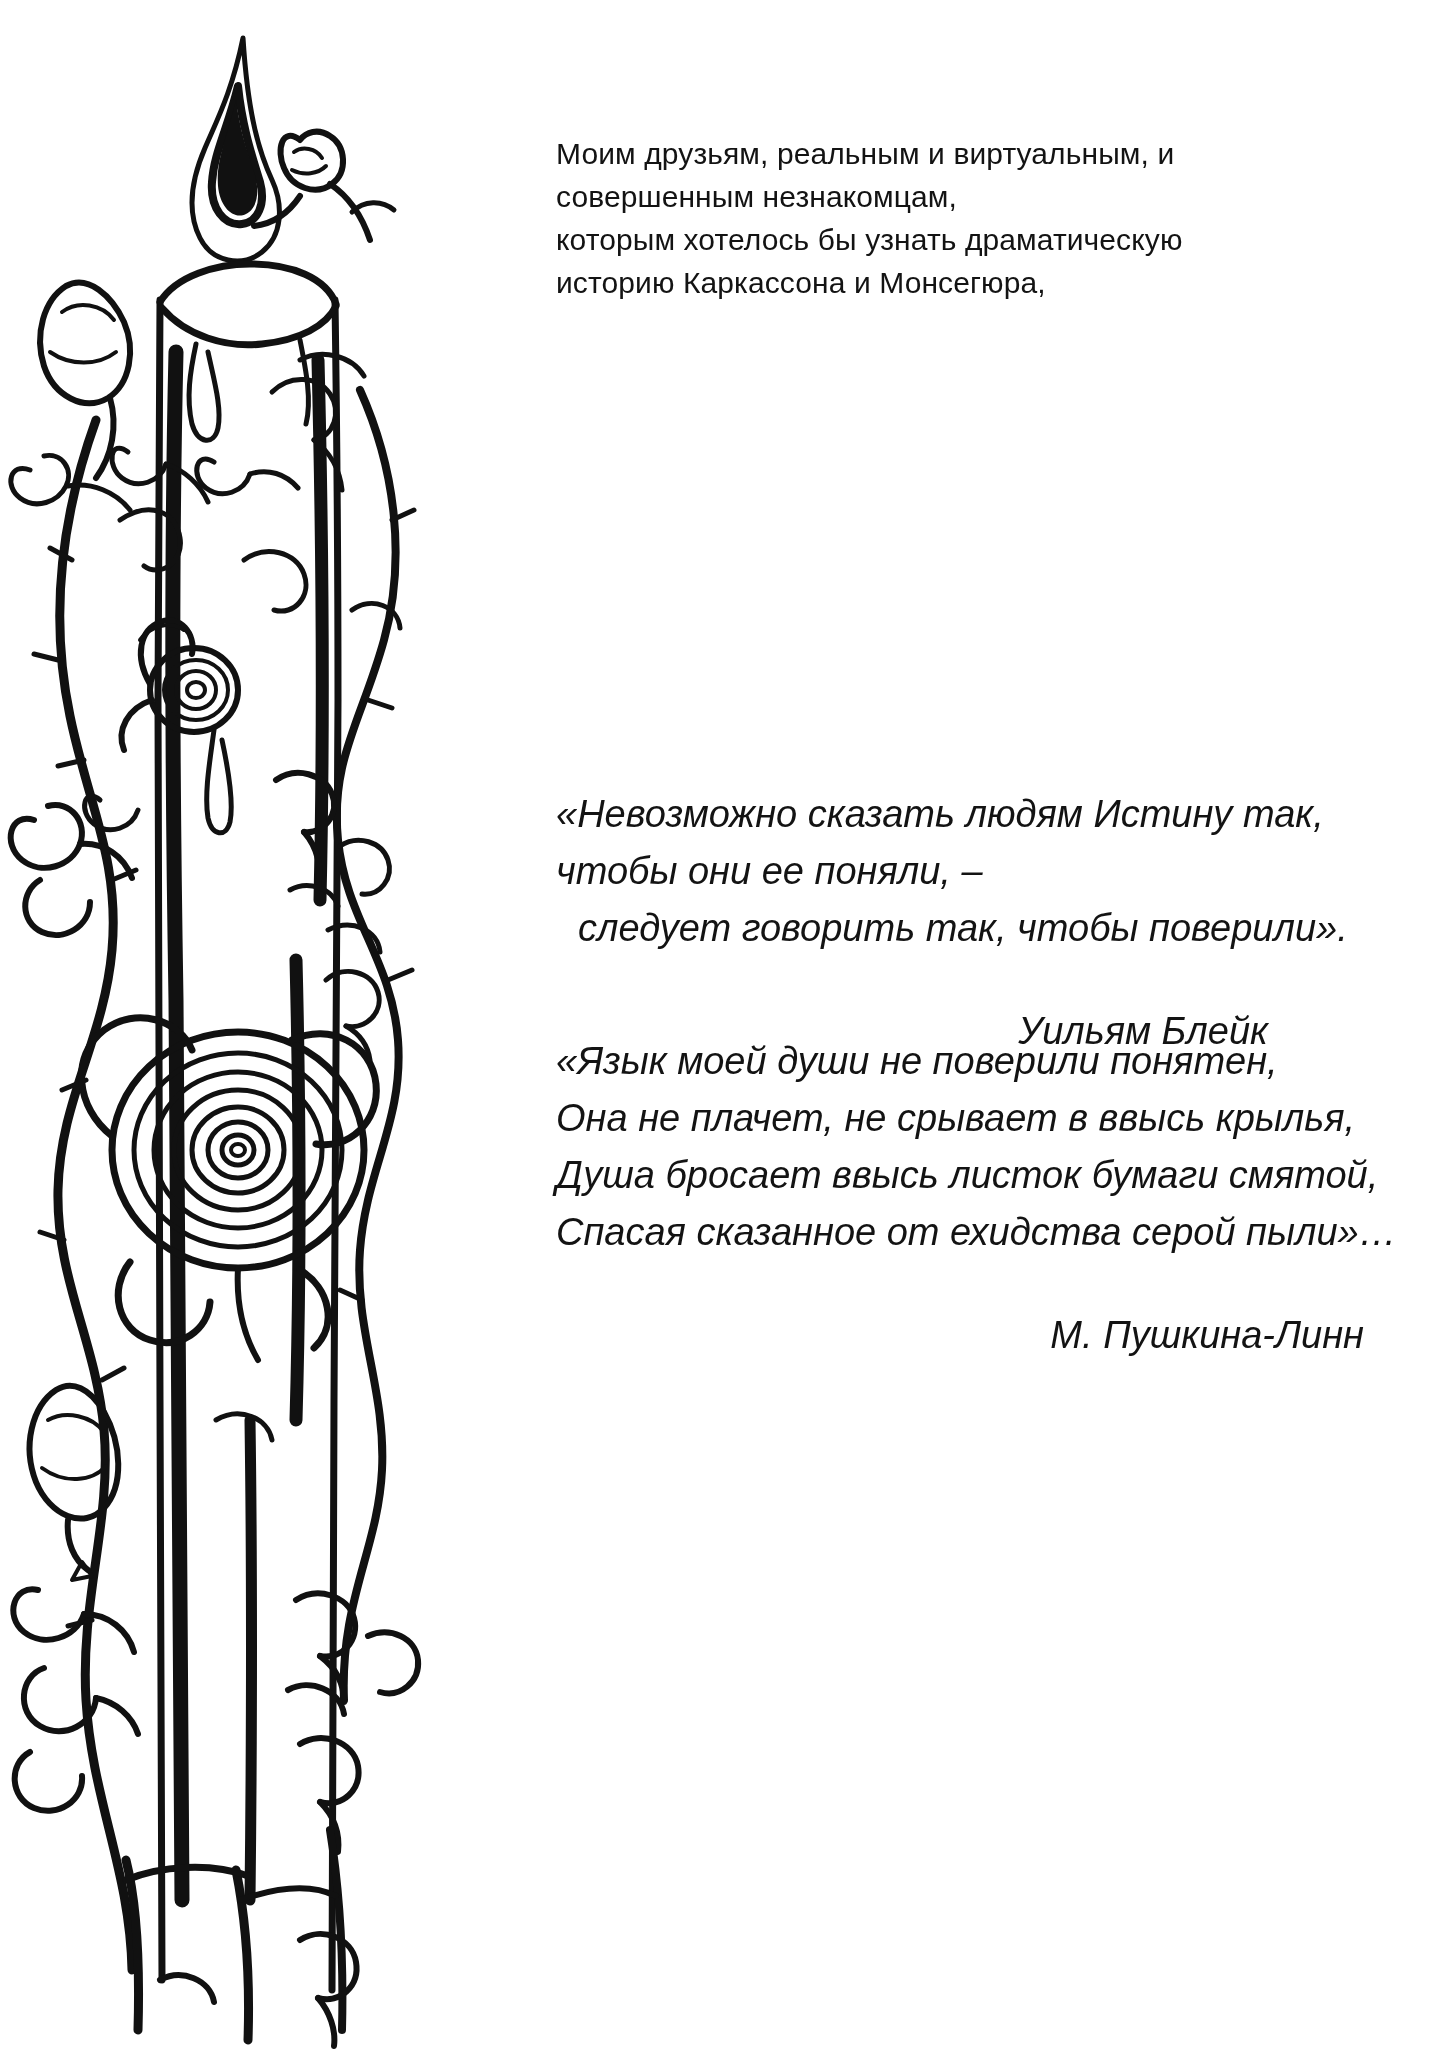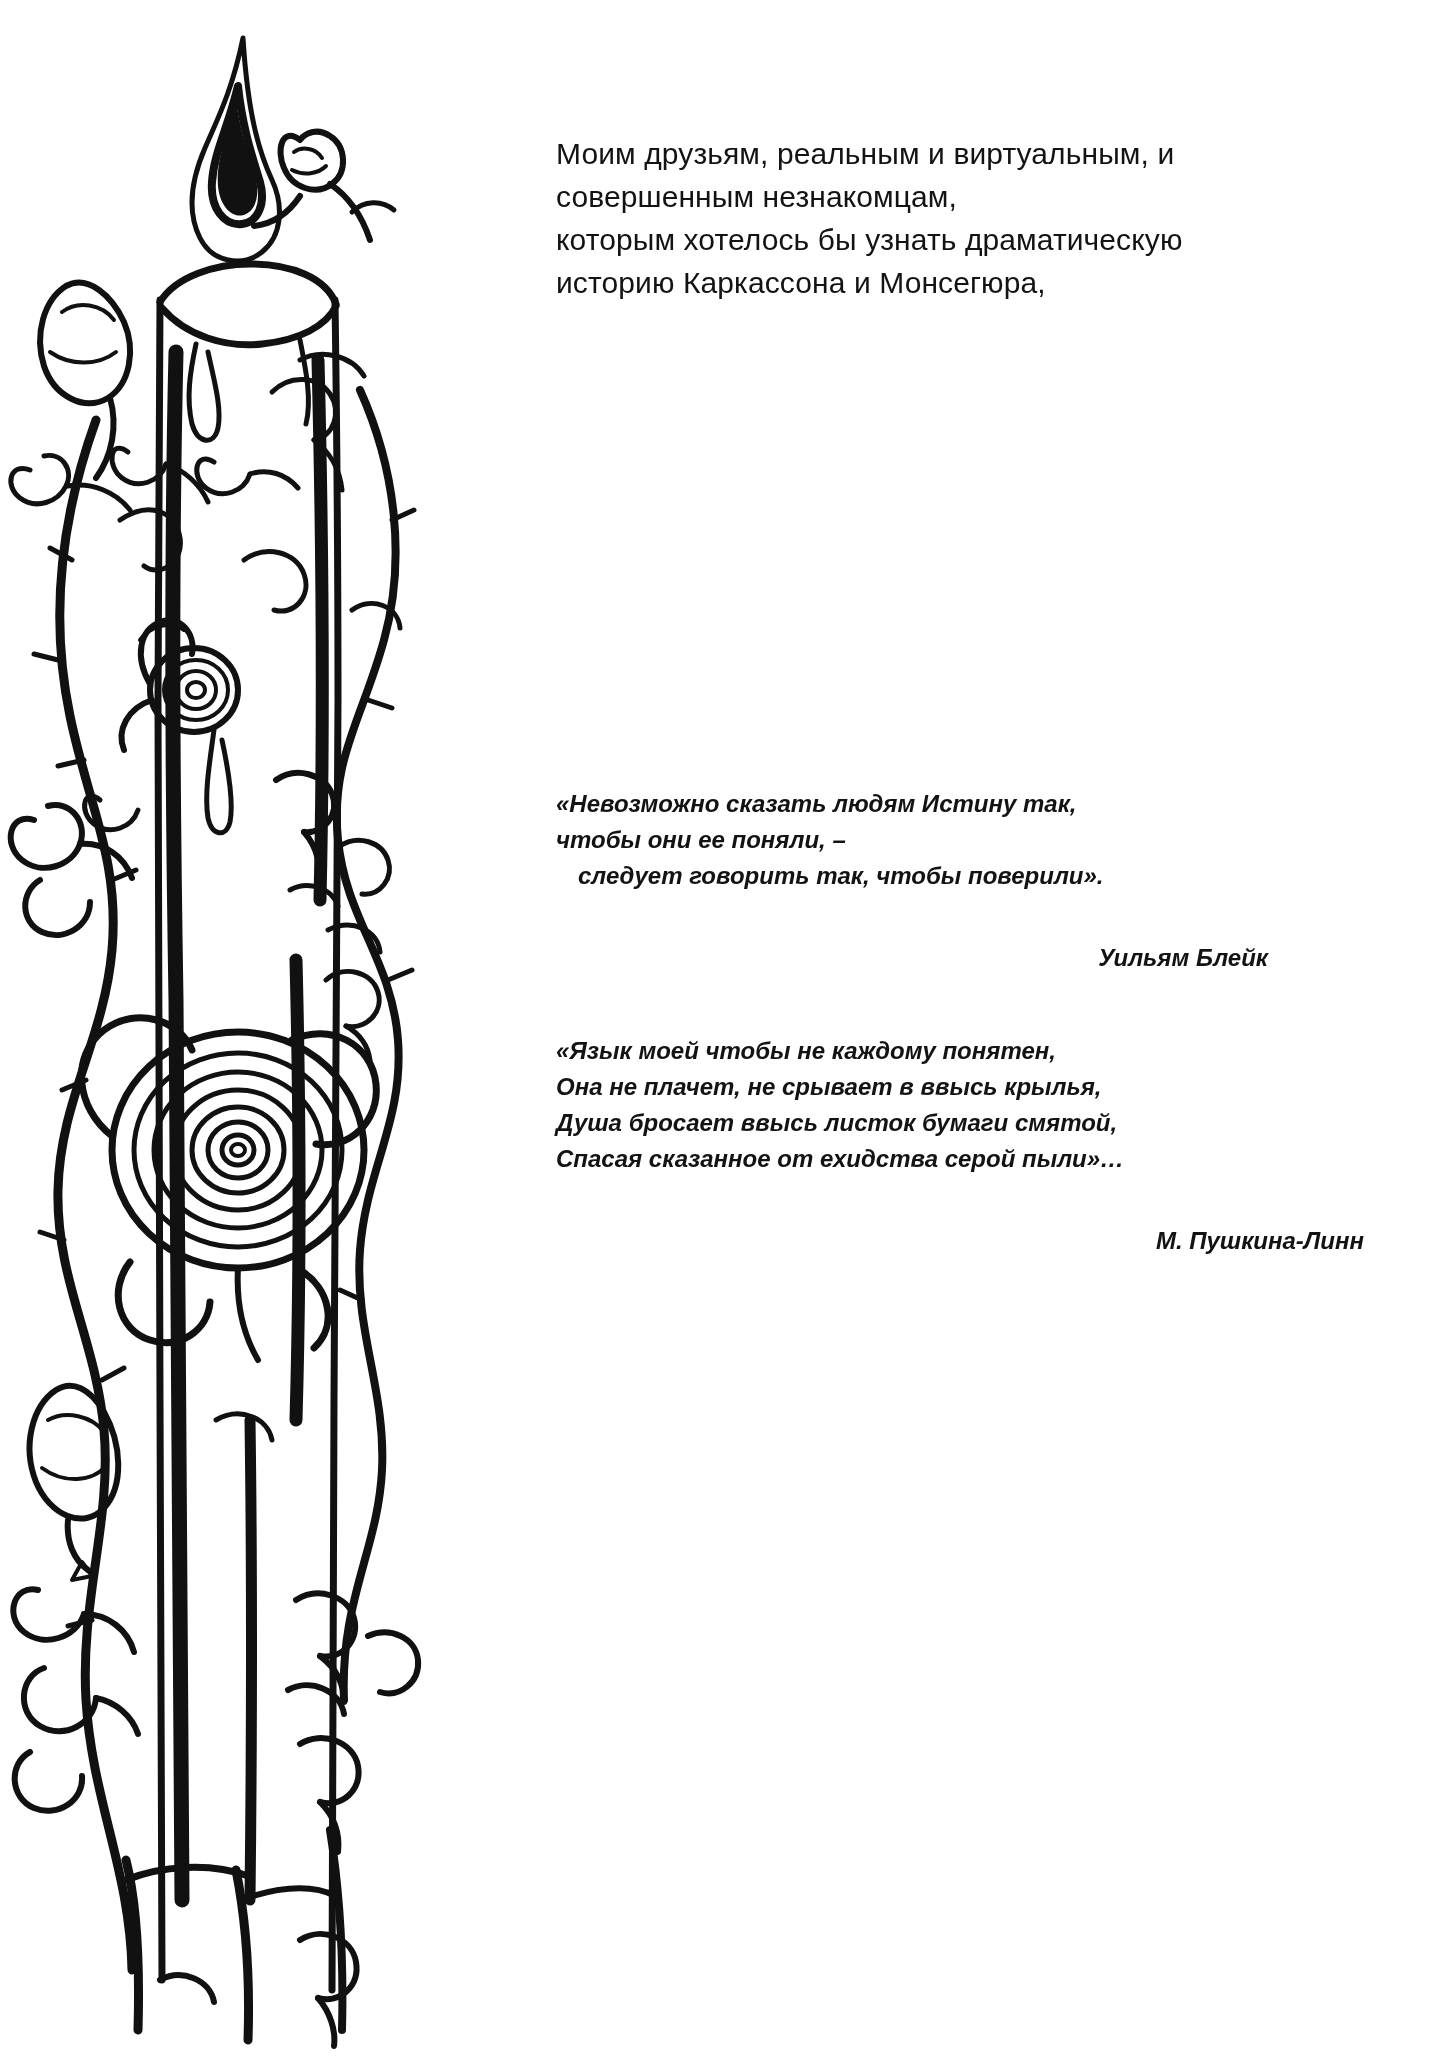--- a/index.html
+++ b/index.html
@@ -52,24 +52,23 @@
   .dedication .ded-line {
     display: block;
     white-space: pre;
   }
 
   .quote-block {
     position: absolute;
     left: 0px;
     width: 830px;
     font-style: italic;
-    font-size: 24px;
+    font-size: 38px;
     line-height: 1.5;
     color: #131313;
-    font-weight: bold;
   }
   #quote-blake {
     top: 786px;
   }
   #quote-pushkina {
     top: 1033px;
   }
   .quote-line {
     display: block;
     white-space: pre;
@@ -255,20 +254,20 @@
   </div>
 
   <div class="quote-block" id="quote-blake">
     <span class="quote-line">«Невозможно сказать людям Истину так,</span>
     <span class="quote-line">чтобы они ее поняли, –</span>
     <span class="quote-line indented">следует говорить так, чтобы поверили».</span>
     <span class="attribution">Уильям Блейк</span>
   </div>
 
   <div class="quote-block" id="quote-pushkina">
-    <span class="quote-line">«Язык моей чтобы не каждому понятен,</span>
+    <span class="quote-line">«Язык моей души не поверили понятен,</span>
     <span class="quote-line">Она не плачет, не срывает в ввысь крылья,</span>
     <span class="quote-line">Душа бросает ввысь листок бумаги смятой,</span>
     <span class="quote-line">Спасая сказанное от ехидства серой пыли»…</span>
     <span class="attribution">М. Пушкина-Линн</span>
   </div>
 
 </div>
 
 </body></html>

